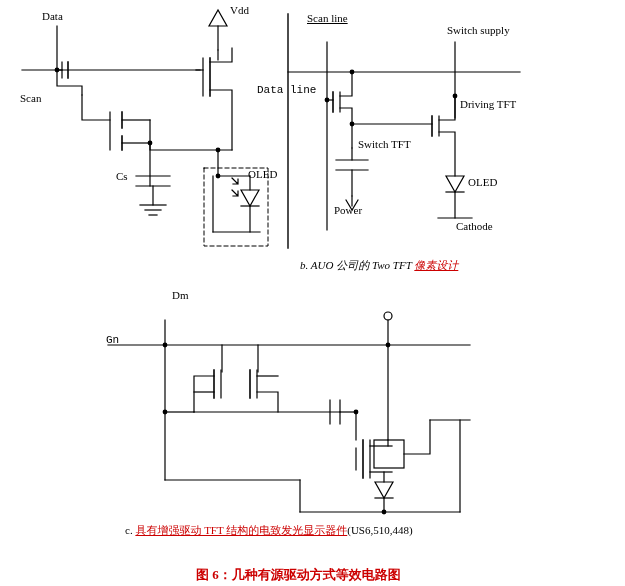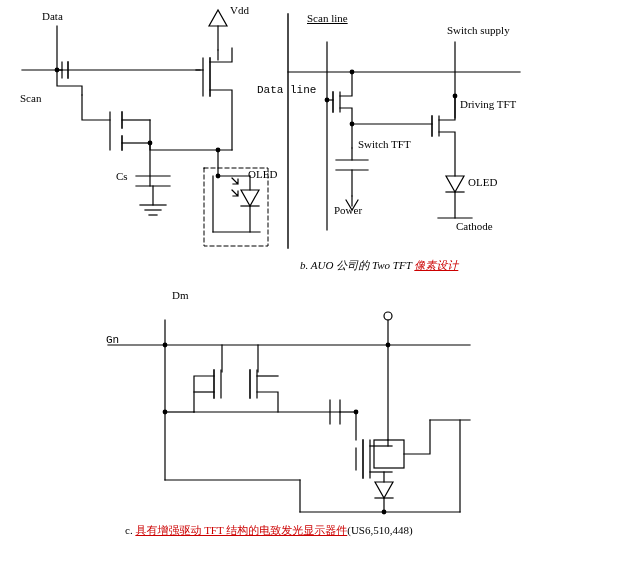--- a/index.html
+++ b/index.html
@@ -229,14 +229,15 @@
   <div class="cap" style="left:300px; top:258px;font-style:italic;">
     <span>b. AUO 公司的 Two TFT </span><span class="cap-red">像素设计</span>
   </div>
 
   <div class="lbl" style="left:172px; top:289px;">Dm</div>
   <div class="lbl" style="left:106px; top:334px;font-family:Liberation Mono, monospace;">Gn</div>
   <div class="cap" style="left:80px; top:523px;margin-left:45px;">
     <span>c. </span><span class="cap-red">具有增强驱动 TFT 结构的电致发光显示器件</span><span>(US6,510,448)</span>
   </div>
 
+  <div class="title" style="left:196px; top:566px;">图 6：几种有源驱动方式等效电路图</div>
 
 </div>
 
 </body></html>

